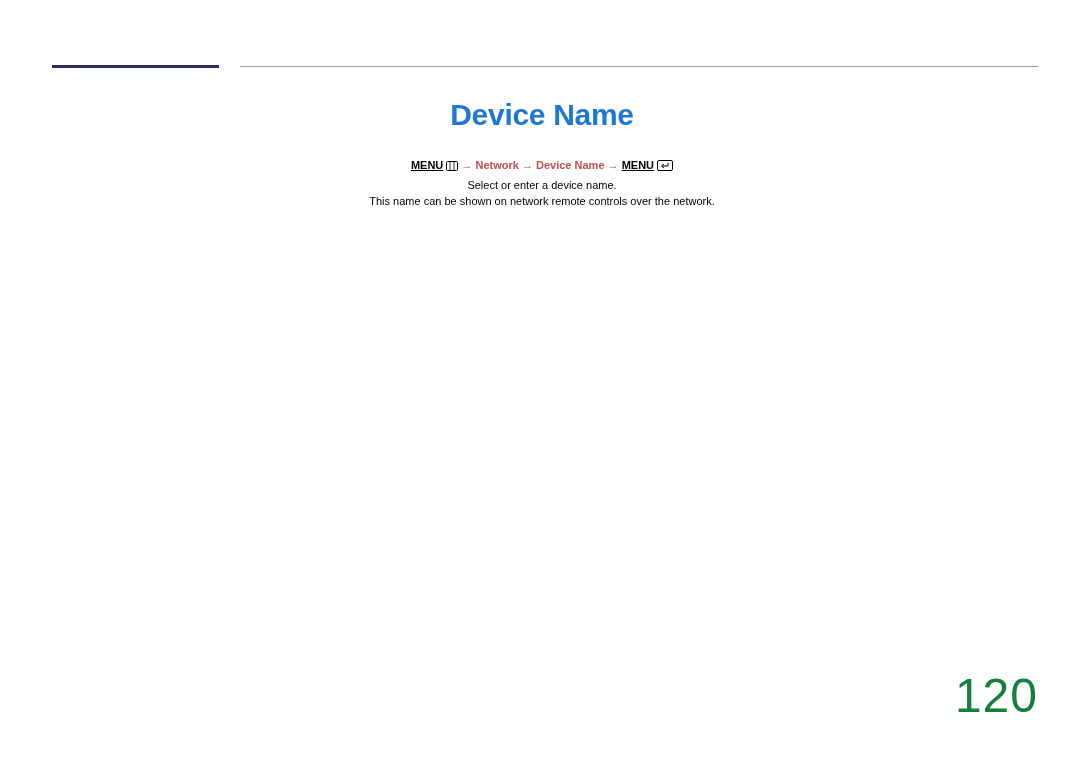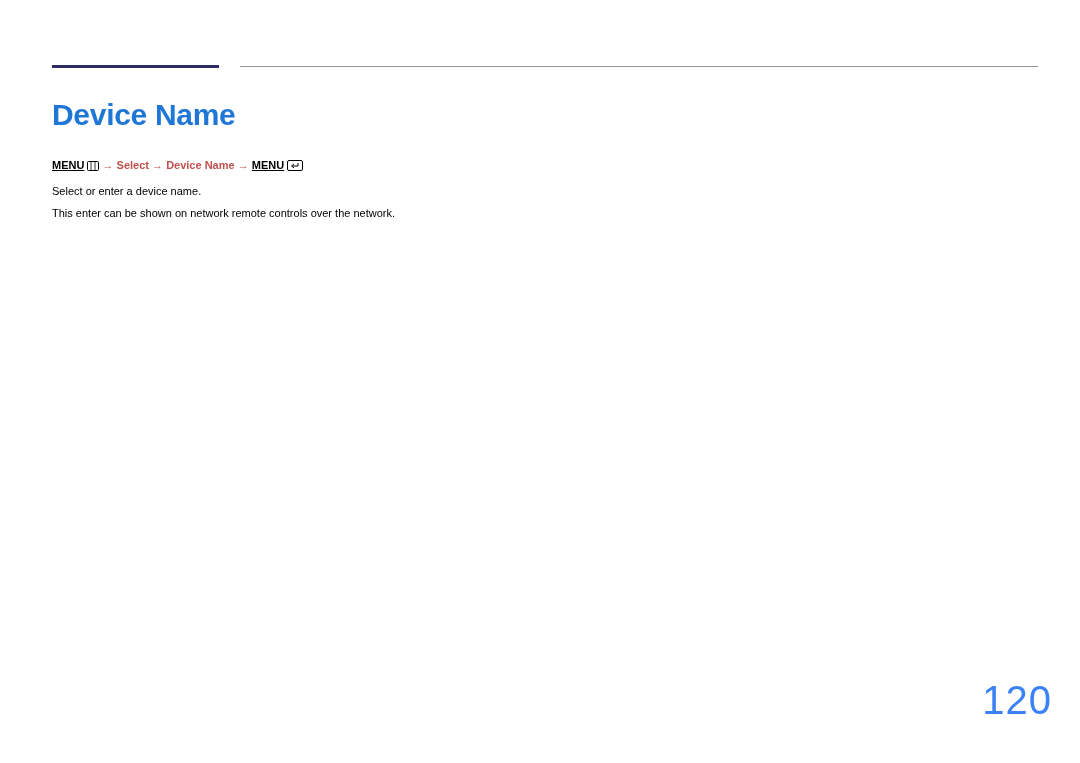--- a/index.html
+++ b/index.html
@@ -14,20 +14,21 @@
       font-family: Arial, Helvetica, sans-serif;
       background: #fff;
       position: relative;
     }
 
     .page-container {
       padding: 64px 48px 0 52px;
       width: 100%;
       height: 100%;
       position: relative;
+      text-align: center;
     }
 
     .header-rule-bold {
       position: absolute;
       left: 52px;
       top: 65px;
       width: 167px;
       height: 0;
       border-top: 3px solid #2d2d63;
     }
@@ -62,30 +63,30 @@
     }
 
     .breadcrumb .accent {
       color: #c0504d;
       font-weight: bold;
     }
 
     .body-line {
       font-size: 11px;
       color: #000;
-      margin-top: 10px;
+      margin-top: 4px;
       font-weight: 400;
     }
 
     .page-number {
       position: absolute;
-      right: 28px;
+      right: 42px;
       bottom: 40px;
-      font-size: 40px;
-      color: #3b82f6;
+      font-size: 48px;
+      color: #15803d;
       font-weight: 300;
       letter-spacing: 1px;
     }
 
     .menu-icon-svg, .enter-icon-svg {
       display: inline-block;
       vertical-align: -2px;
       margin: 0 0px;
     }
   </style>
@@ -102,32 +103,32 @@
   <div class="breadcrumb">
     <span class="bold-black">MENU</span>
     <span class="menu-icon-svg">
       <svg width="12" height="10" viewBox="0 0 12 10">
         <rect x="0.5" y="0.5" width="11" height="9" rx="1" fill="none" stroke="#000" stroke-width="1"></rect>
         <line x1="4" y1="0.5" x2="4" y2="9.5" stroke="#000" stroke-width="0.8"></line>
         <line x1="8" y1="0.5" x2="8" y2="9.5" stroke="#000" stroke-width="0.8"></line>
       </svg>
     </span>
     <span class="accent"> → </span>
-    <span class="accent">Select</span>
+    <span class="accent">Network</span>
     <span class="accent"> → </span>
     <span class="accent">Device Name</span>
     <span class="accent"> → </span>
     <span class="bold-black">MENU</span>
     <span class="enter-icon-svg">
       <svg width="16" height="11" viewBox="0 0 16 11">
         <rect x="0.5" y="0.5" width="15" height="10" rx="1.5" fill="none" stroke="#000" stroke-width="1"></rect>
         <path d="M 11 3 L 11 6 L 5.5 6" fill="none" stroke="#000" stroke-width="1"></path>
         <path d="M 7 4 L 4.5 6 L 7 8" fill="none" stroke="#000" stroke-width="1"></path>
       </svg>
     </span>
   </div>
 
   <p class="body-line">Select or enter a device name.</p>
-  <p class="body-line">This enter can be shown on network remote controls over the network.</p>
+  <p class="body-line">This name can be shown on network remote controls over the network.</p>
 
   <div class="page-number">120</div>
 
 </div>
 
 </body></html>

